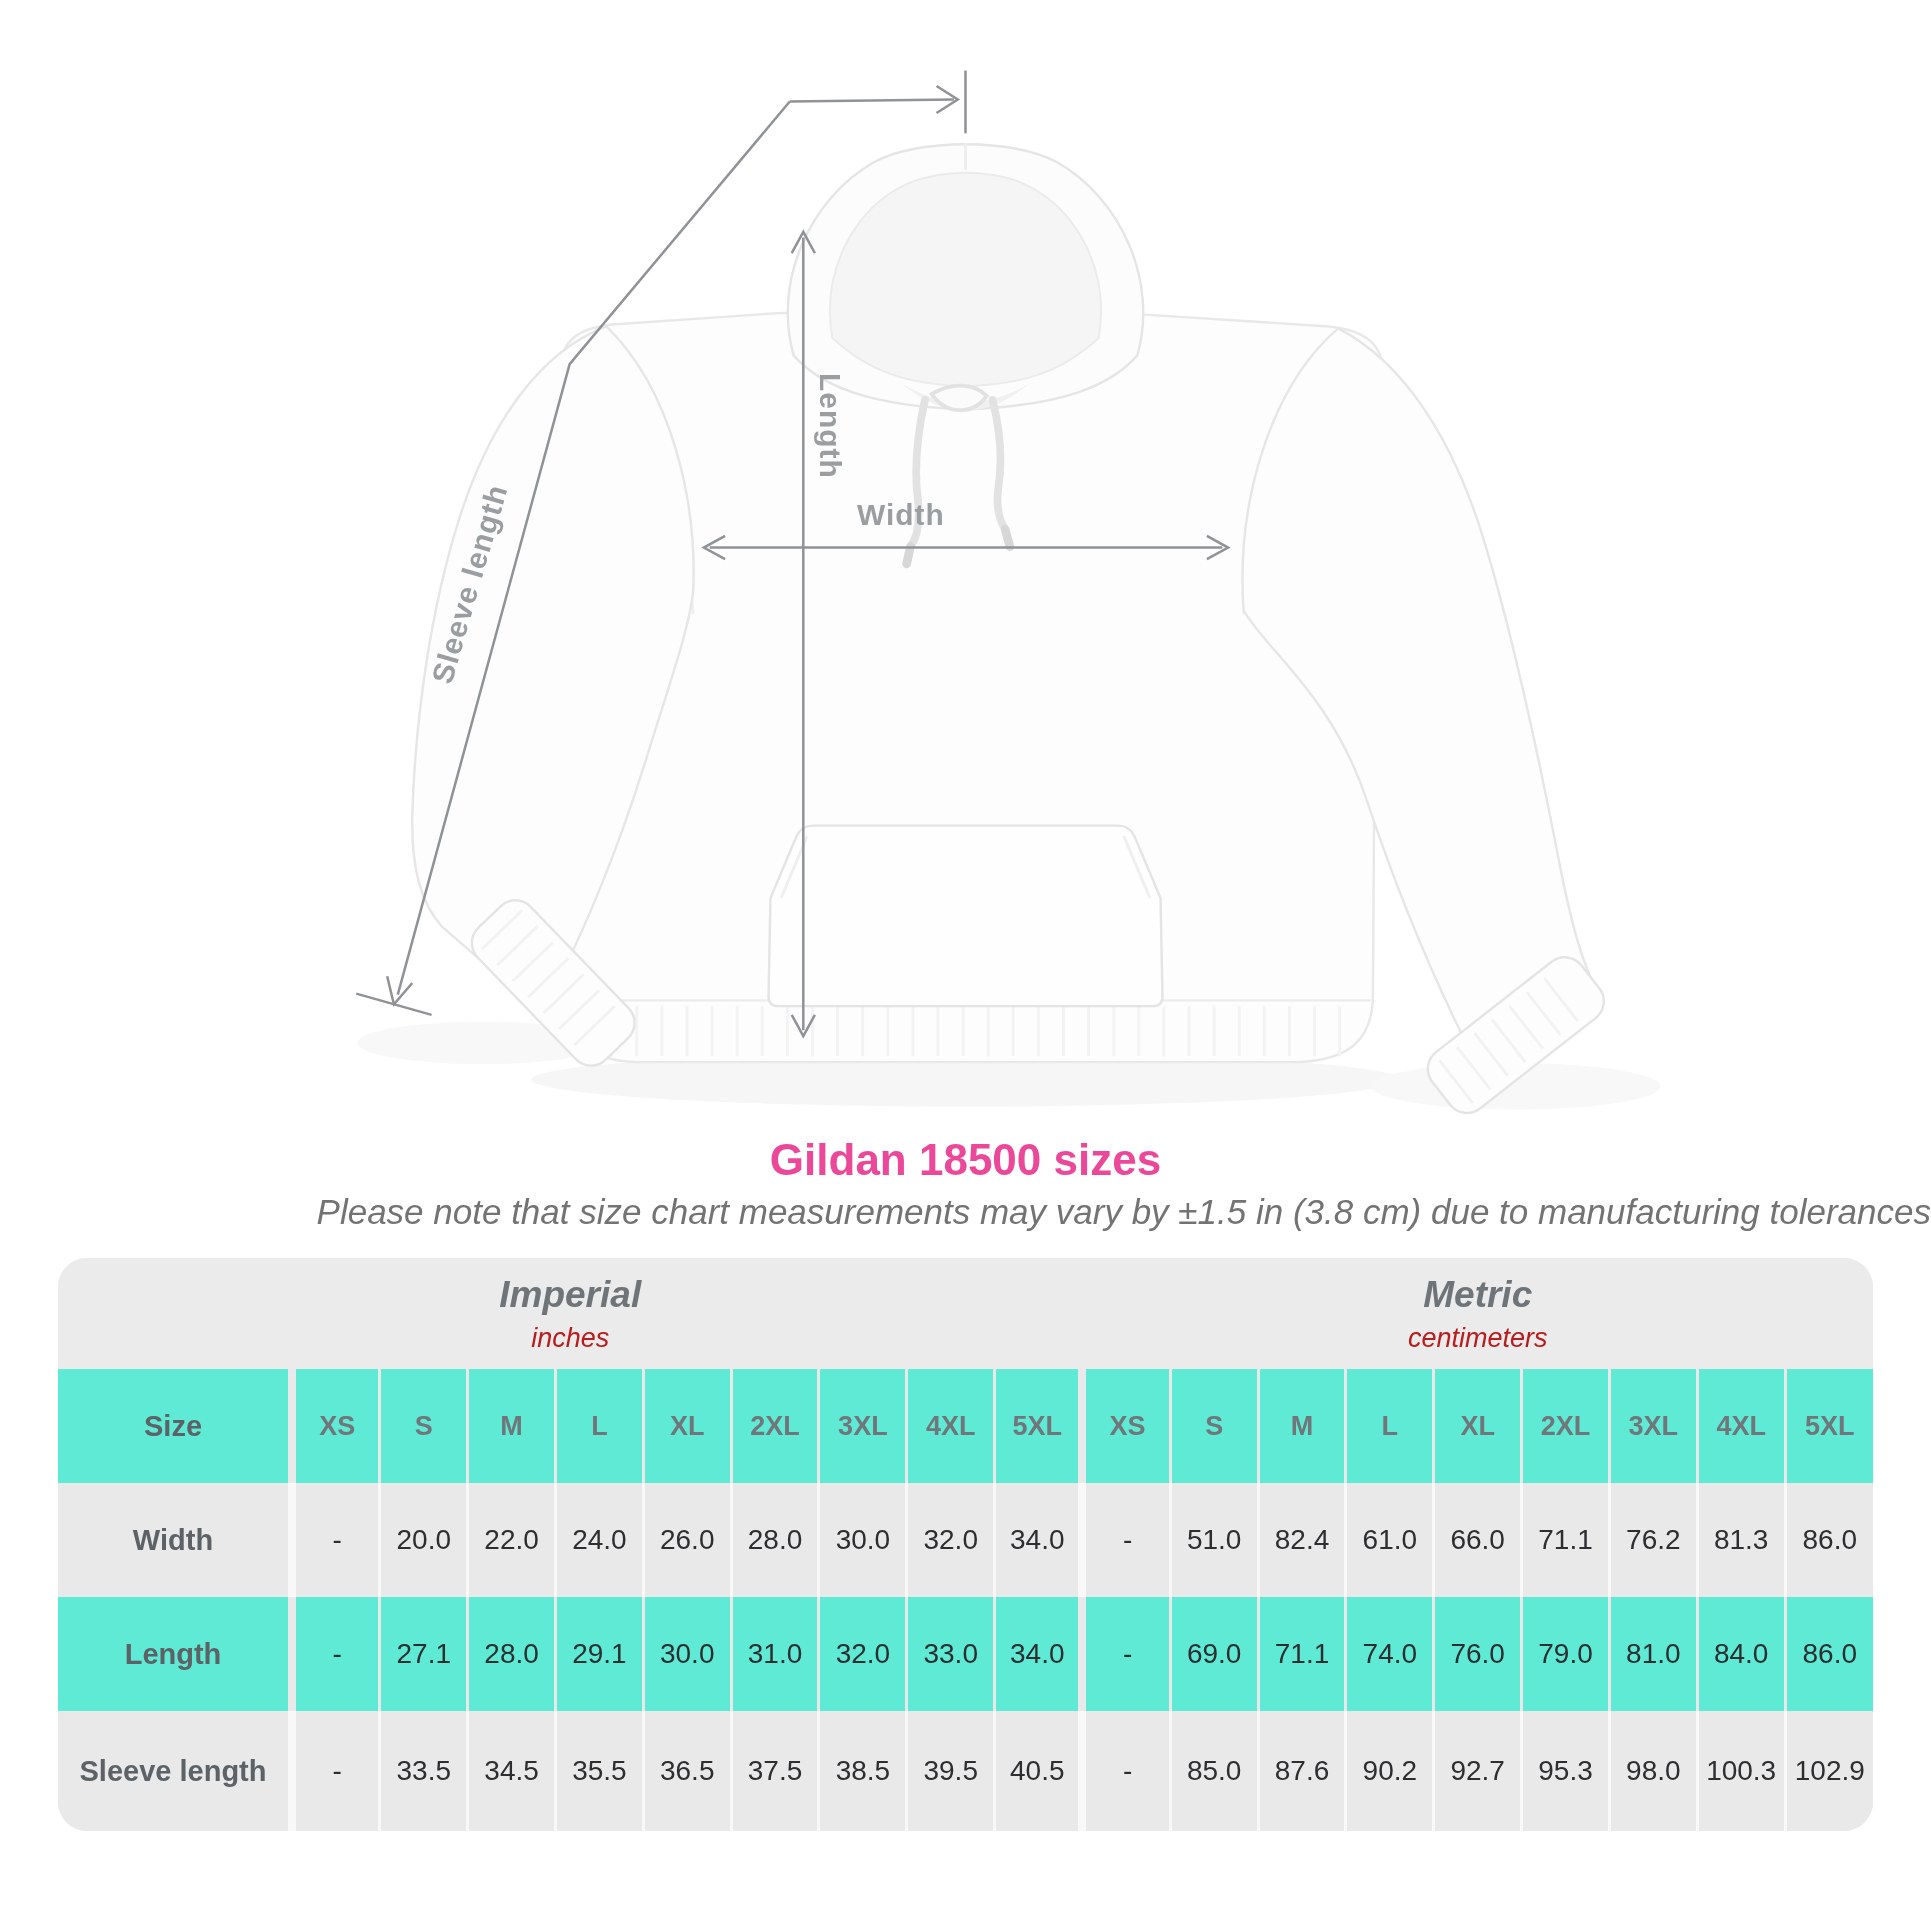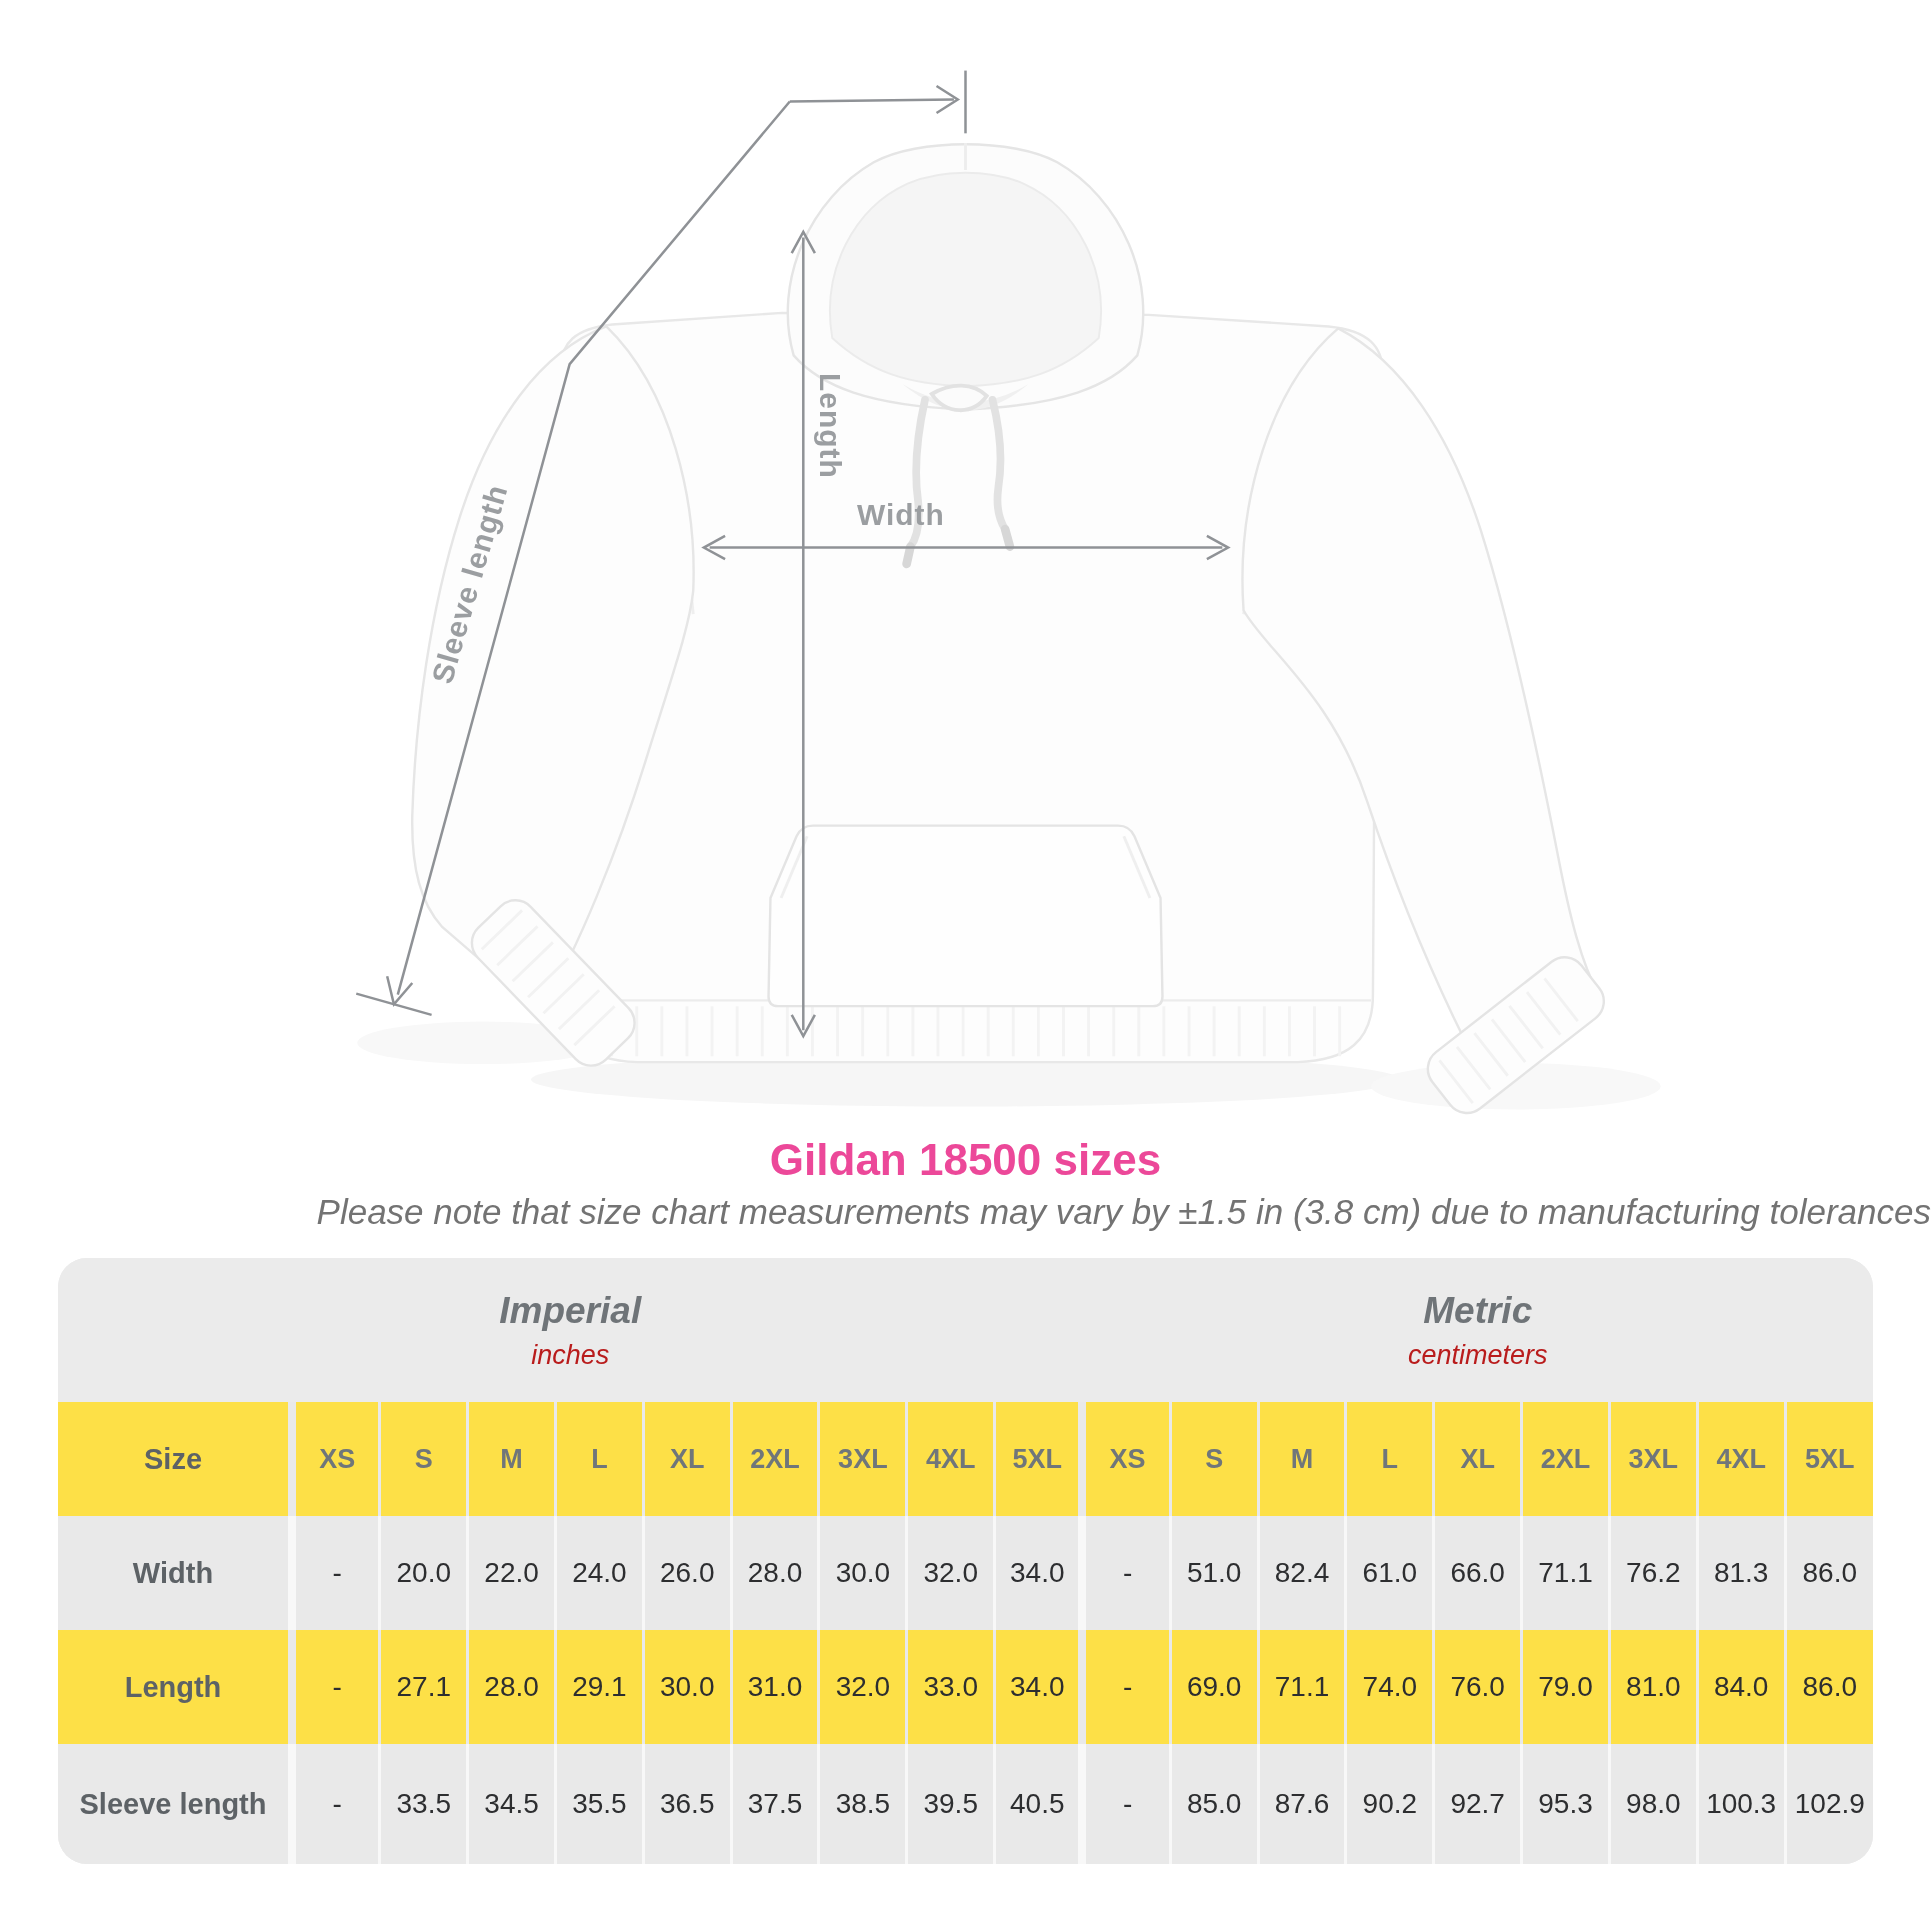--- a/index.html
+++ b/index.html
@@ -11,26 +11,26 @@
   .diagram svg{display:block;}
 
   
   .title{margin:9.7px 0 0;text-align:center;font-size:44px;line-height:50px;font-weight:700;color:#ec4899;}
   .note{margin:7.7px 0 0;text-align:right;font-size:35px;line-height:39px;font-style:italic;color:#737373;}
 
   
   .tablewrap{width:1815px;margin:27px auto 0;background:#ebebeb;border-radius:29px;overflow:hidden;}
   table{width:100%;border-collapse:collapse;table-layout:fixed;}
   td{text-align:center;vertical-align:middle;padding:0;}
-  tr.band{height:144px;}
+  tr.band{height:111px;}
   tr.r-size{height:114px;}
   tr.r-data{height:114px;}
   tr.r-last{height:120px;}
   tr.band td{background:#ebebeb;}
-  tr.r-light td{background:#fde047;}
+  tr.r-light td{background:#5eead4;}
   tr.r-dark td{background:#e9e9e9;}
   
   tr.r-light td.sep{border-left:3.9px solid #e9e9e9;}
   tr.r-light td.first{border-left:8.7px solid #e9e9e9;}
   tr.r-dark td.sep{border-left:3.9px solid #f8f8f8;}
   tr.r-dark td.first{border-left:8.7px solid #f8f8f8;}
 
   .hdr-main{font-size:37px;font-weight:700;font-style:italic;color:#6f7478;}
   .hdr-sub{font-size:27px;font-style:italic;color:#b91c1c;margin-top:7.7px;}
   .row-label{font-size:29px;font-weight:700;color:#5d6266;}

